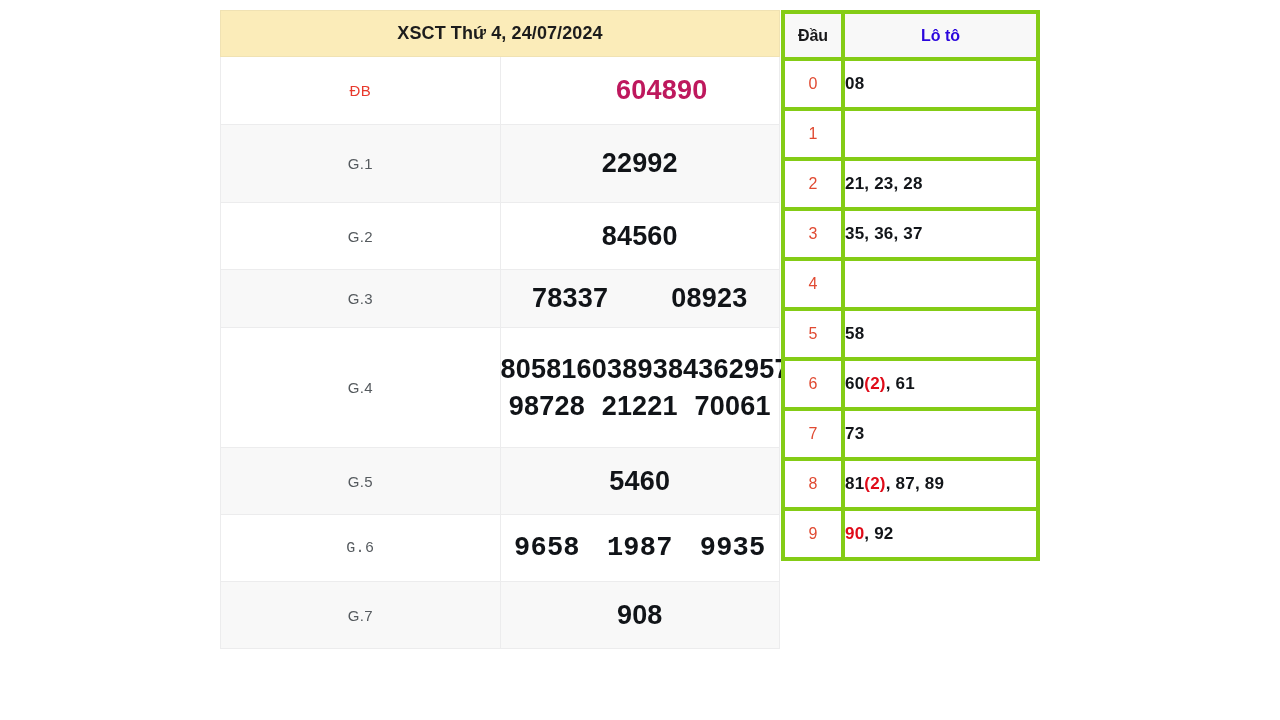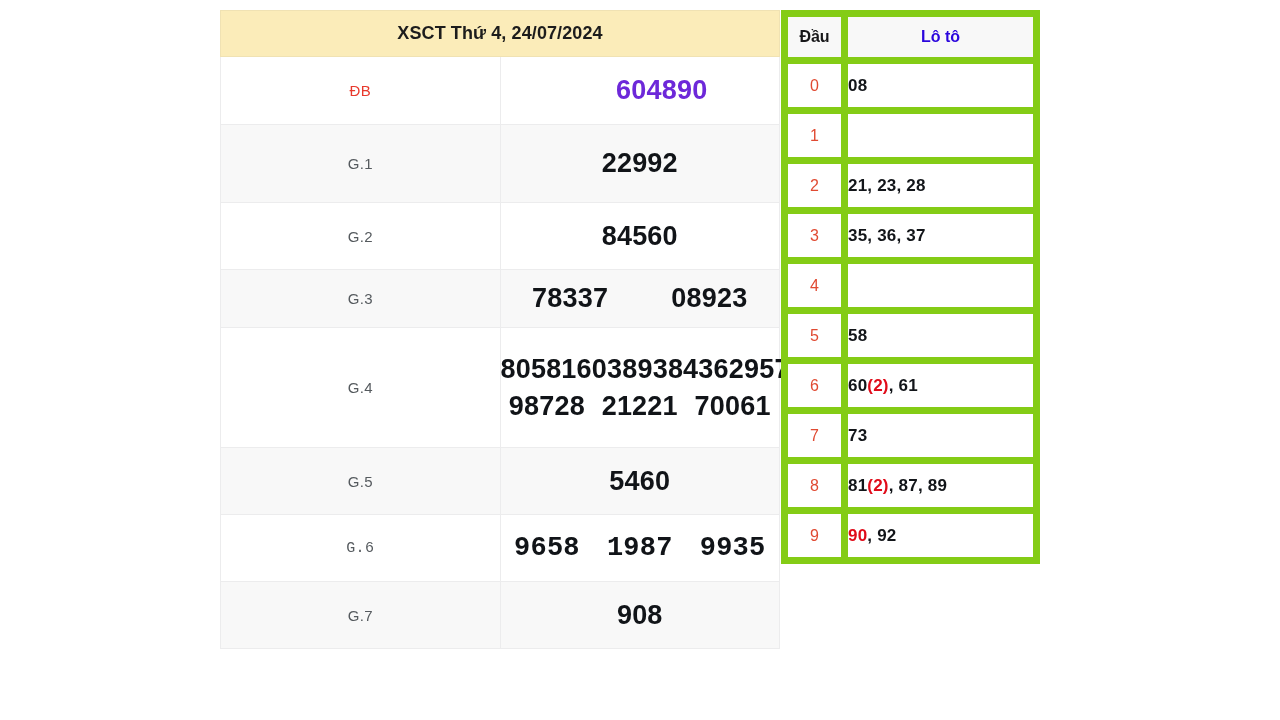--- a/index.html
+++ b/index.html
@@ -79,21 +79,21 @@
   .num-line .num {
     flex: 1 1 0;
     text-align: center;
     font-size: 27px;
     font-weight: bold;
     color: #111418;
     letter-spacing: 0.2px;
     line-height: 1.35;
   }
   .num.db-num {
-    color: #6d28d9;
+    color: #be185d;
     font-size: 27px;
     padding-left: 44px;
   }
 
   .r-db      { height: 68px; }
   .r-g1      { height: 78px; }
   .r-g2      { height: 67px; }
   .r-g3      { height: 58px; }
   .r-g4      { height: 120px; padding-left: 24px; }
   .r-g5      { height: 67px; }
@@ -105,21 +105,21 @@
   #loto-table {
     position: absolute;
     left: 781px;
     top: 10px;
     width: 259px;
     border-collapse: collapse;
     table-layout: fixed;
     border: 1px solid #e8e8e8;
   }
   #loto-table td, #loto-table th {
-    border: 7px solid #84cc16;
+    border: 4px solid #84cc16;
     padding: 0;
   }
   .loto-head {
     background: #f8f8f8;
     height: 47px;
     vertical-align: middle;
     text-align: center;
     font-size: 16px;
     font-weight: bold;
   }

